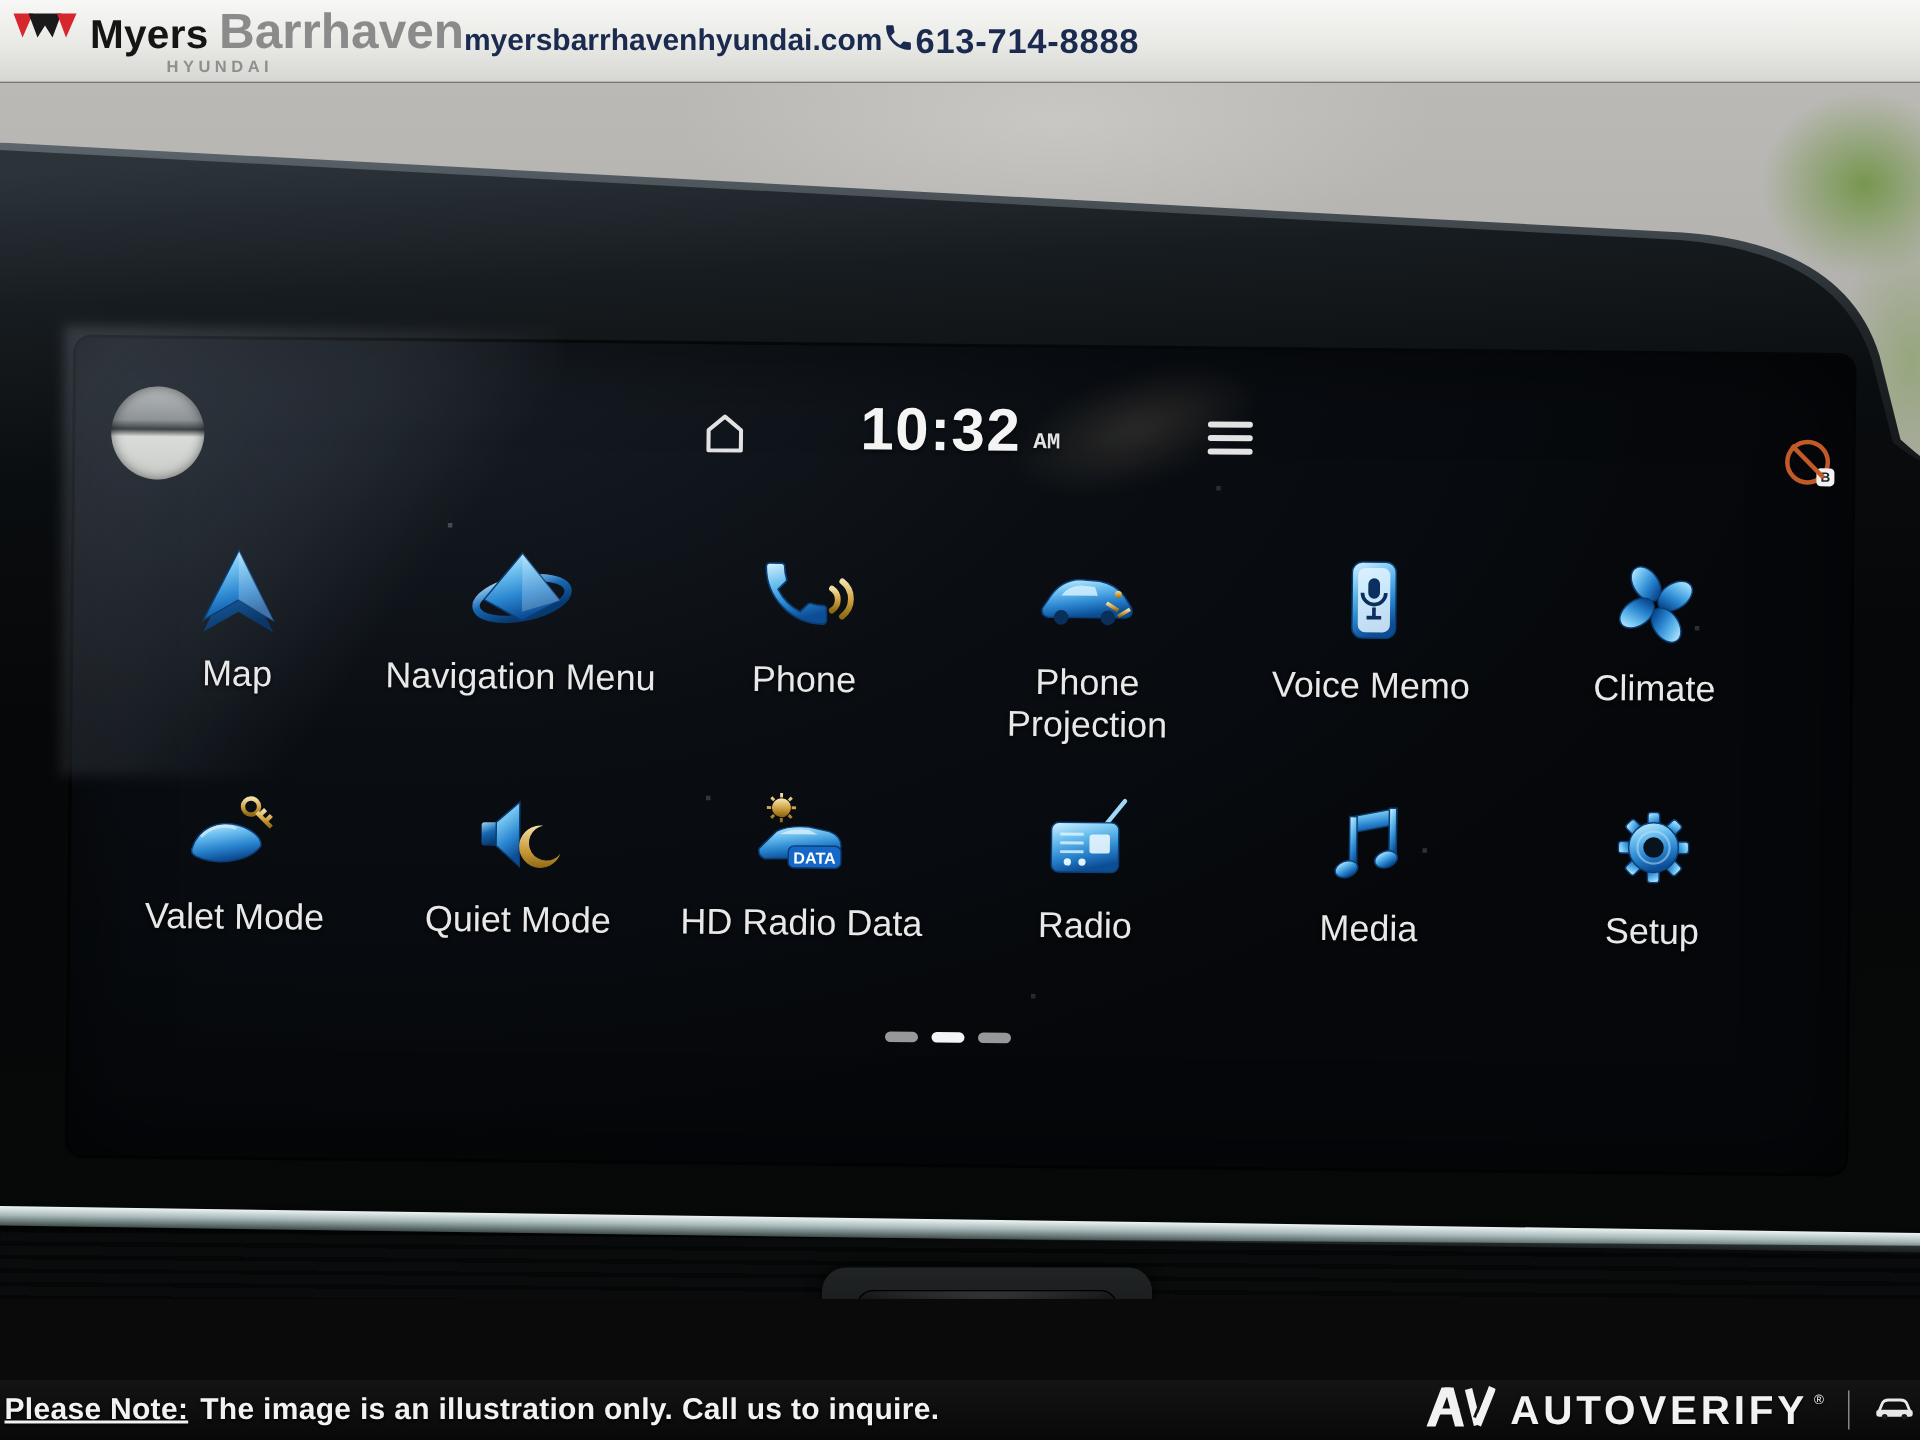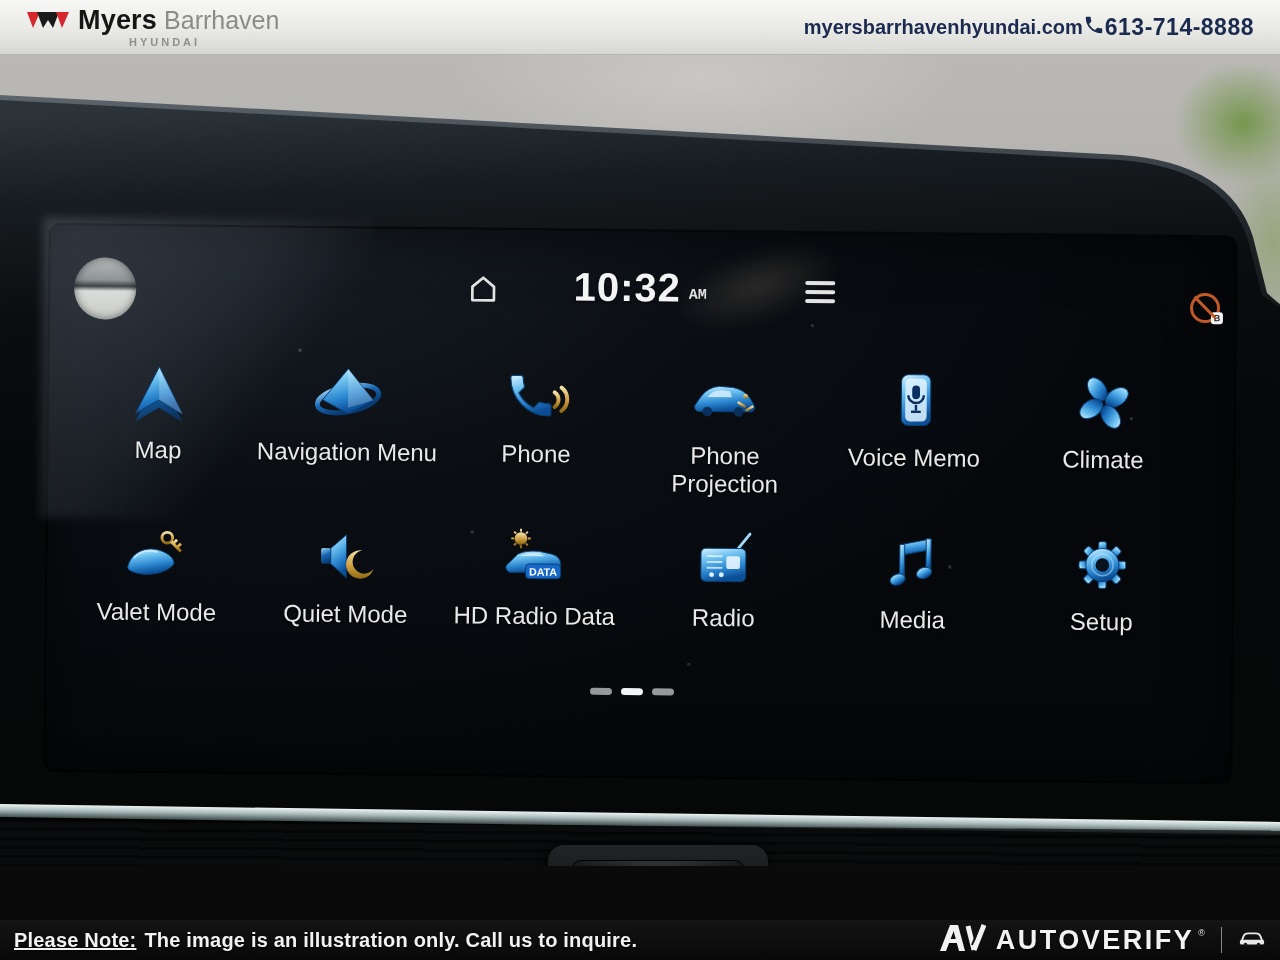--- a/index.html
+++ b/index.html
@@ -1,27 +1,27 @@
 <!DOCTYPE html>
 <html><head>
 <meta charset="utf-8">
 <style>
   html,body{margin:0;padding:0;}
   body{width:1280px;height:960px;position:relative;overflow:hidden;background:#0a0a0a;
        font-family:"Liberation Sans",sans-serif;}
   
   .header{position:absolute;left:0;top:0;width:1280px;height:55px;z-index:40;
     background:linear-gradient(180deg,#f7f7f5,#e9e9e6 55%,#d6d6d2);
-    border-bottom:1px solid #b5b5b1;display:flex;align-items:center;justify-content:space-between;
-    padding:0 26px;box-sizing:border-box;}
+    border-bottom:1px solid #b5b5b1;display:flex;align-items:center;justify-content:flex-start;
+    padding:0 8px;box-sizing:border-box;}
   .logo-block{display:flex;align-items:flex-start;gap:8px;}
   .logo-text-col{display:flex;flex-direction:column;line-height:1;}
   .logo-row1{display:flex;align-items:baseline;gap:7px;}
   .dealer-name{font-size:27px;font-weight:bold;color:#151515;letter-spacing:.2px;}
-  .dealer-loc{font-size:25px;font-weight:400;color:#8b8b8b;}
+  .dealer-loc{font-size:33px;font-weight:700;color:#8b8b8b;}
   .dealer-brand{font-size:11px;font-weight:bold;color:#8f8f8f;letter-spacing:3px;margin-top:3px;margin-left:51px;}
   .contact{display:flex;align-items:center;gap:0;color:#1b2b50;}
   .website{font-size:20px;font-weight:bold;color:#1b2b50;}
   .phone-number{font-size:23px;font-weight:bold;color:#1b2b50;letter-spacing:.5px;}
   
   .photo{position:absolute;left:0;top:55px;width:1280px;height:811px;overflow:hidden;}
   .photo-bg{position:absolute;inset:0;
     background:
       radial-gradient(95px 85px at 1243px 68px, rgba(113,148,70,.92), rgba(113,148,70,0) 72%),
       radial-gradient(70px 130px at 1274px 185px, rgba(128,158,88,.55), rgba(128,158,88,0) 70%),
@@ -91,21 +91,21 @@
   .tab-glyphs{position:absolute;left:8%;top:5px;width:84%;height:14px;}
   .hazard-housing{position:absolute;left:548px;top:790px;width:220px;height:115px;border-radius:16px 16px 0 0;
     background:linear-gradient(180deg,#212425,#0f1011 60%);box-shadow:0 0 10px rgba(0,0,0,.8);}
   .hazard-btn{position:absolute;left:24px;top:16px;width:172px;height:99px;border-radius:10px;cursor:pointer;
     background:radial-gradient(ellipse at 50% 15%, #2b2e30, #0c0d0e 75%);
     box-shadow:inset 0 5px 8px rgba(255,255,255,.07), inset 0 -12px 16px rgba(0,0,0,.9), 0 0 0 1px #000;}
   .hazard-btn svg{position:absolute;left:28px;top:16px;}
   
   .footer{position:absolute;left:0;top:920px;width:1280px;height:40px;z-index:50;
     background:linear-gradient(180deg,rgba(28,28,28,.55),rgba(8,8,8,.72));
-    display:flex;align-items:center;justify-content:space-between;padding:0 14px;box-sizing:border-box;
+    display:flex;align-items:center;justify-content:space-between;padding:0 3px;box-sizing:border-box;
     color:#f2f2f2;text-shadow:0 1px 2px rgba(0,0,0,.9);}
   .note{font-size:20px;font-weight:bold;letter-spacing:.2px;}
   .note .lbl{text-decoration:underline;margin-right:8px;}
   .av-block{display:flex;align-items:center;gap:10px;}
   .av-name{font-size:27px;font-weight:bold;letter-spacing:2.5px;}
   .av-reg{font-size:9px;vertical-align:top;position:relative;top:-7px;margin-left:-6px;}
   .av-divider{width:1px;height:26px;background:rgba(255,255,255,.5);margin:0 6px;}
 </style>
 </head>
 <body>

